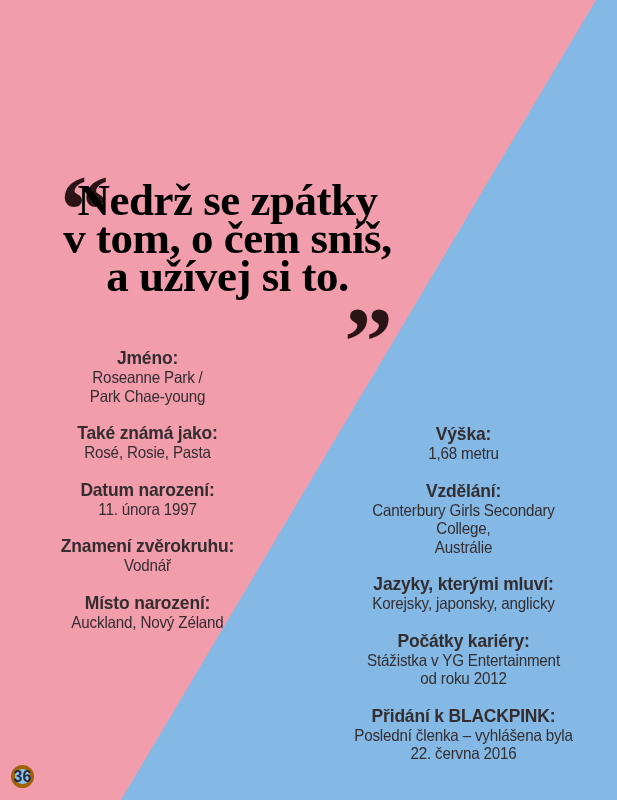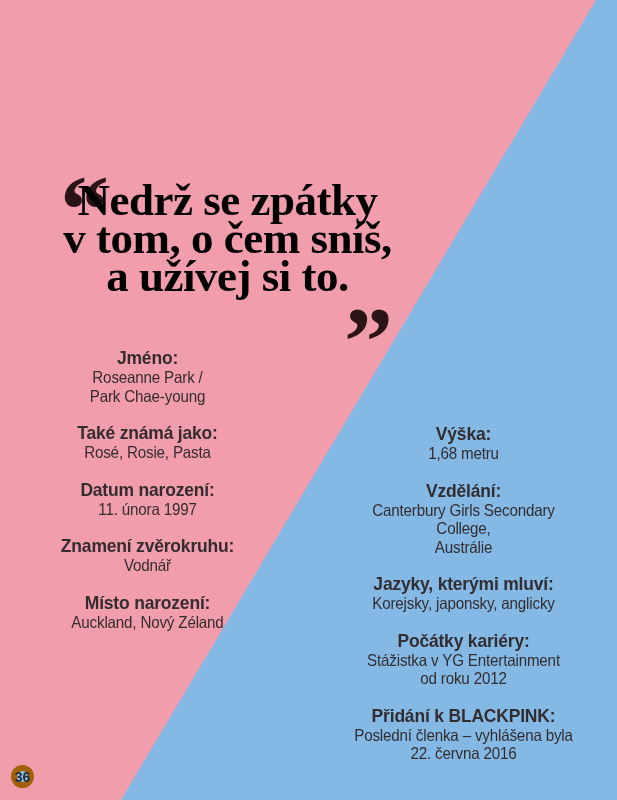--- a/index.html
+++ b/index.html
@@ -33,23 +33,23 @@
     transform:scaleX(0.92); transform-origin:50% 0;
   }
   .col-left  { left:25px;  top:347px; width:245px; }
   .col-right { left:340px; top:423px; width:247px; }
   .info-item  { margin-bottom:17px; }
   .info-label { font-weight:bold; font-size:19px; line-height:21px; letter-spacing:-0.2px; }
   .info-value { font-size:16.5px; line-height:18.5px; white-space:pre-line; letter-spacing:-0.2px; }
   .page-num {
     position:absolute; left:11px; top:765px; width:23px; height:23px;
     box-sizing:border-box; border-radius:50%;
-    background:#8ec2ea; border:6px solid #a16207;
+    background:#8ec2ea; border:4px solid #a16207;
     display:flex; align-items:center; justify-content:center;
-    font-size:14px; font-weight:bold; color:#222c3e;
+    font-size:16px; font-weight:bold; color:#222c3e;
   }
 </style>
 </head>
 <body>
 
 <div class="page">
 
   <div class="bg-blue"></div>
 
 

